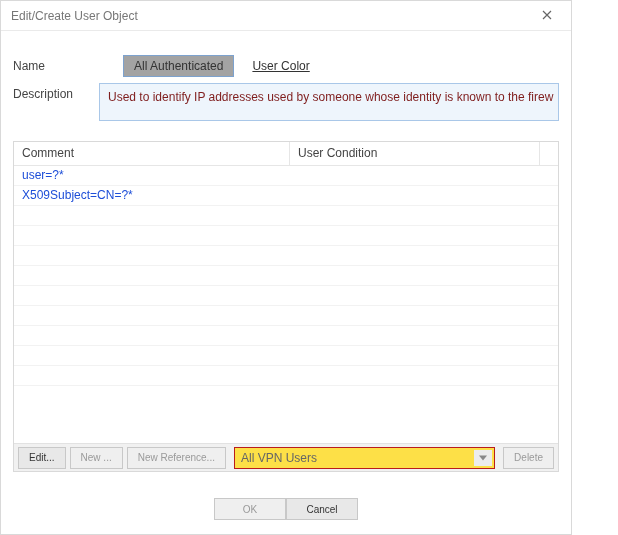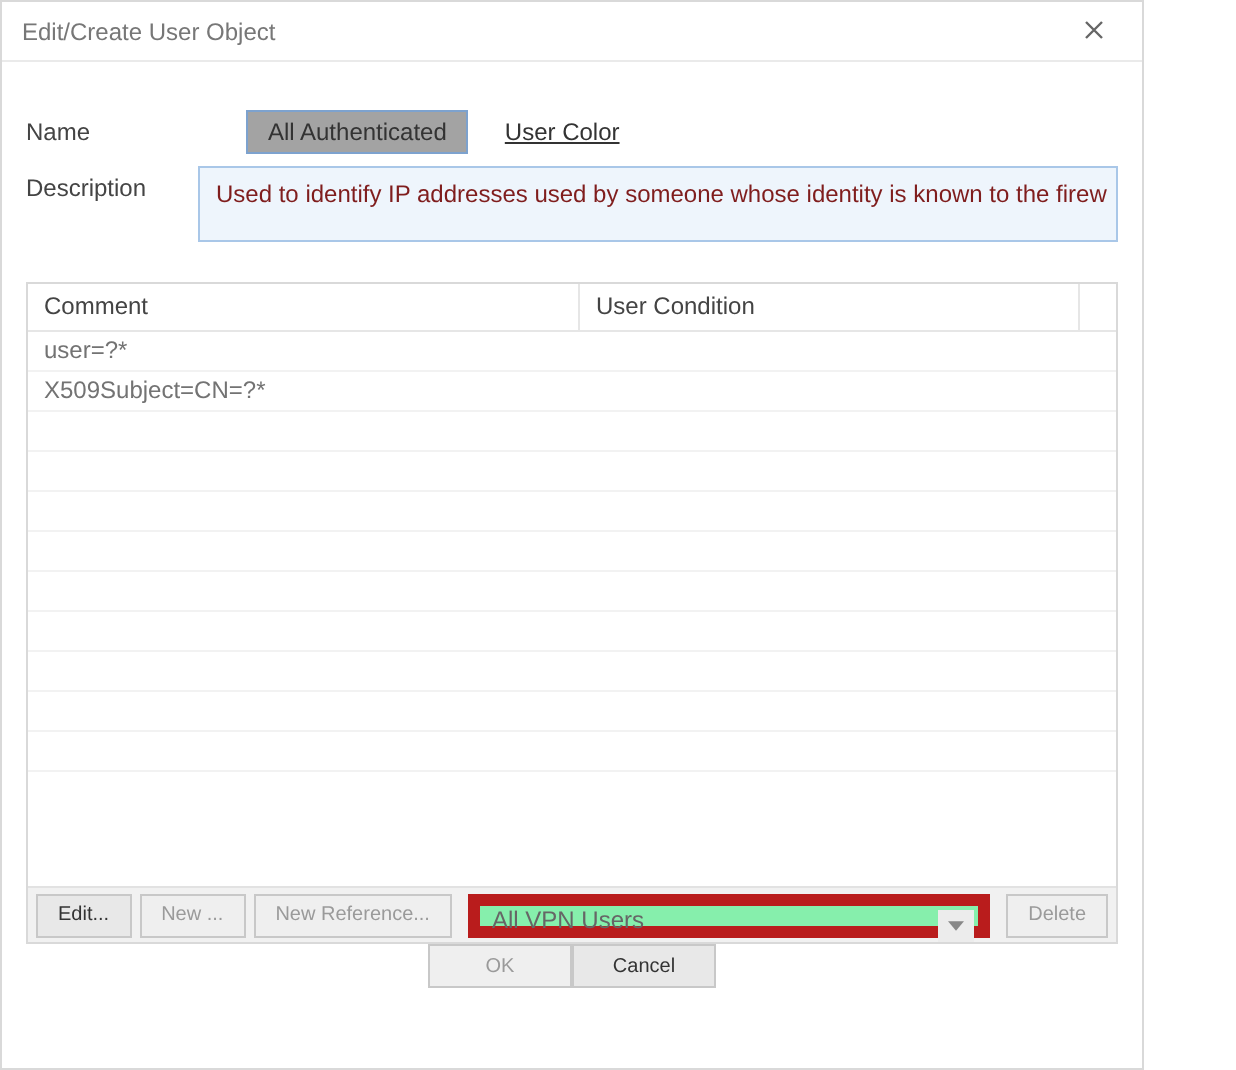--- a/index.html
+++ b/index.html
@@ -110,21 +110,21 @@
     overflow: hidden;
     background: #fff;
   }
   .tr {
     display: flex;
     height: 20px;
     border-bottom: 1px solid #f2f2f2;
   }
   .td {
     padding: 2px 8px;
-    color: #737373;
+    color: #1d4ed8;
     overflow: hidden;
     white-space: nowrap;
   }
   .td.c0 { width: 250px; }
   .td.c1 { flex: 1; }
   .button-row {
     display: flex;
     align-items: center;
     gap: 4px;
     height: 28px;
@@ -149,43 +149,44 @@
   }
   .select-wrap {
     flex: 1;
     display: flex;
     align-items: center;
     margin: 0 4px;
   }
   .select {
     flex: 1;
     height: 22px;
-    border: 6px solid #b91c1c;
-    background: #86efac;
-    display: flex;
+    border: 1px solid #b91c1c;
+    background: #fde047;
+    display: flex;
+    align-items: center;
     padding: 0 6px;
     color: #666;
     position: relative;
   }
   .select .chev {
     position: absolute;
     right: 2px;
     top: 2px;
     width: 18px;
     height: 16px;
     background: #ececec;
     display: flex;
     align-items: center;
     justify-content: center;
   }
   .select .chev svg { width: 8px; height: 6px; fill: #888; }
   .footer {
     height: 48px;
     display: flex;
-    align-items: flex-start;
+    align-items: flex-end;
     justify-content: center;
     gap: 0;
     border-top: none;
   }
   .footer .btn { min-width: 72px; }
 </style>
 </head>
 <body>
 
 <div class="dialog">

